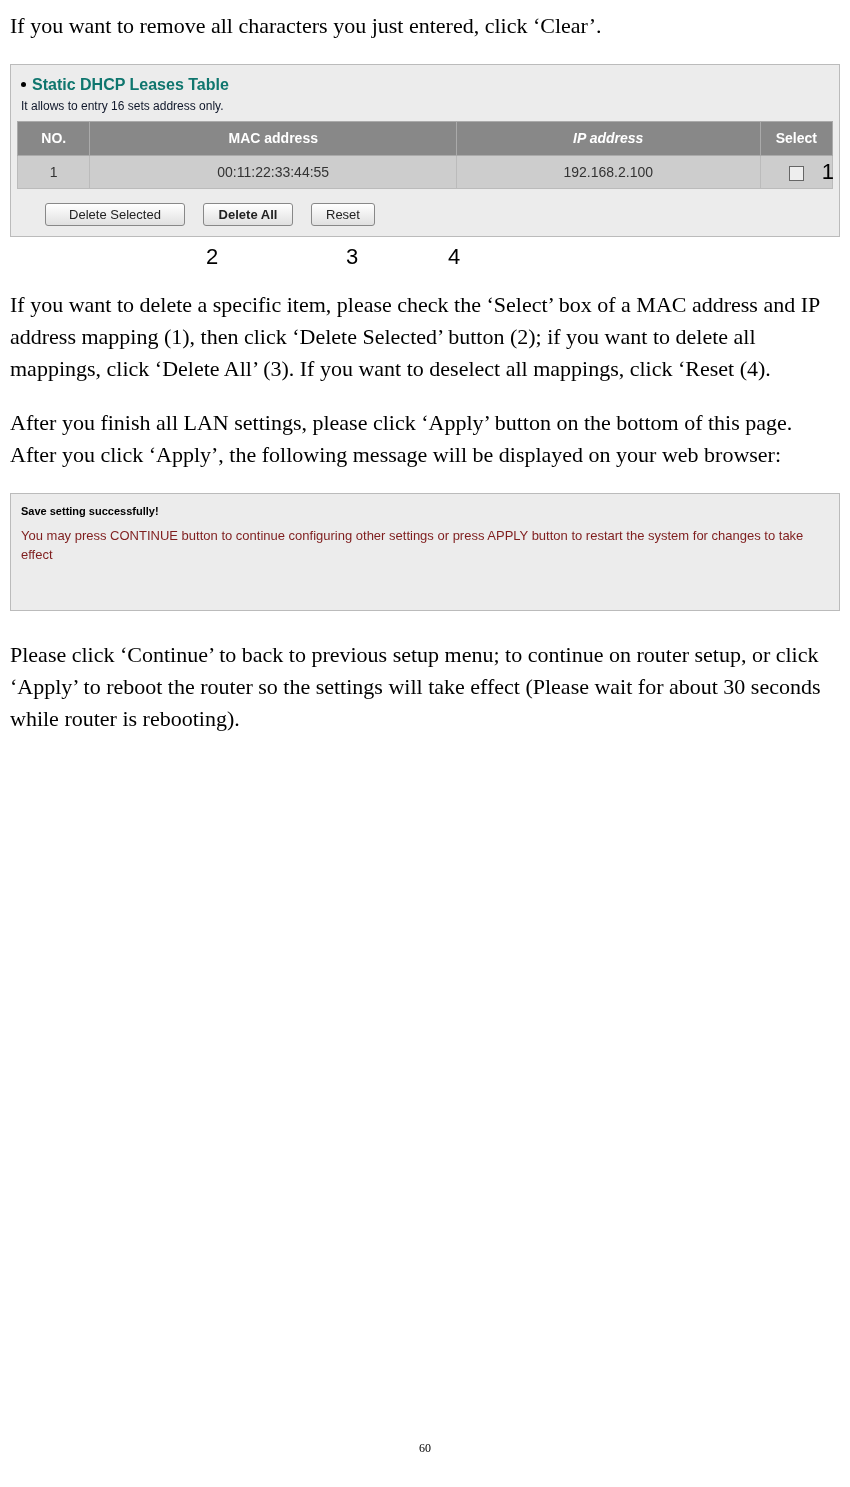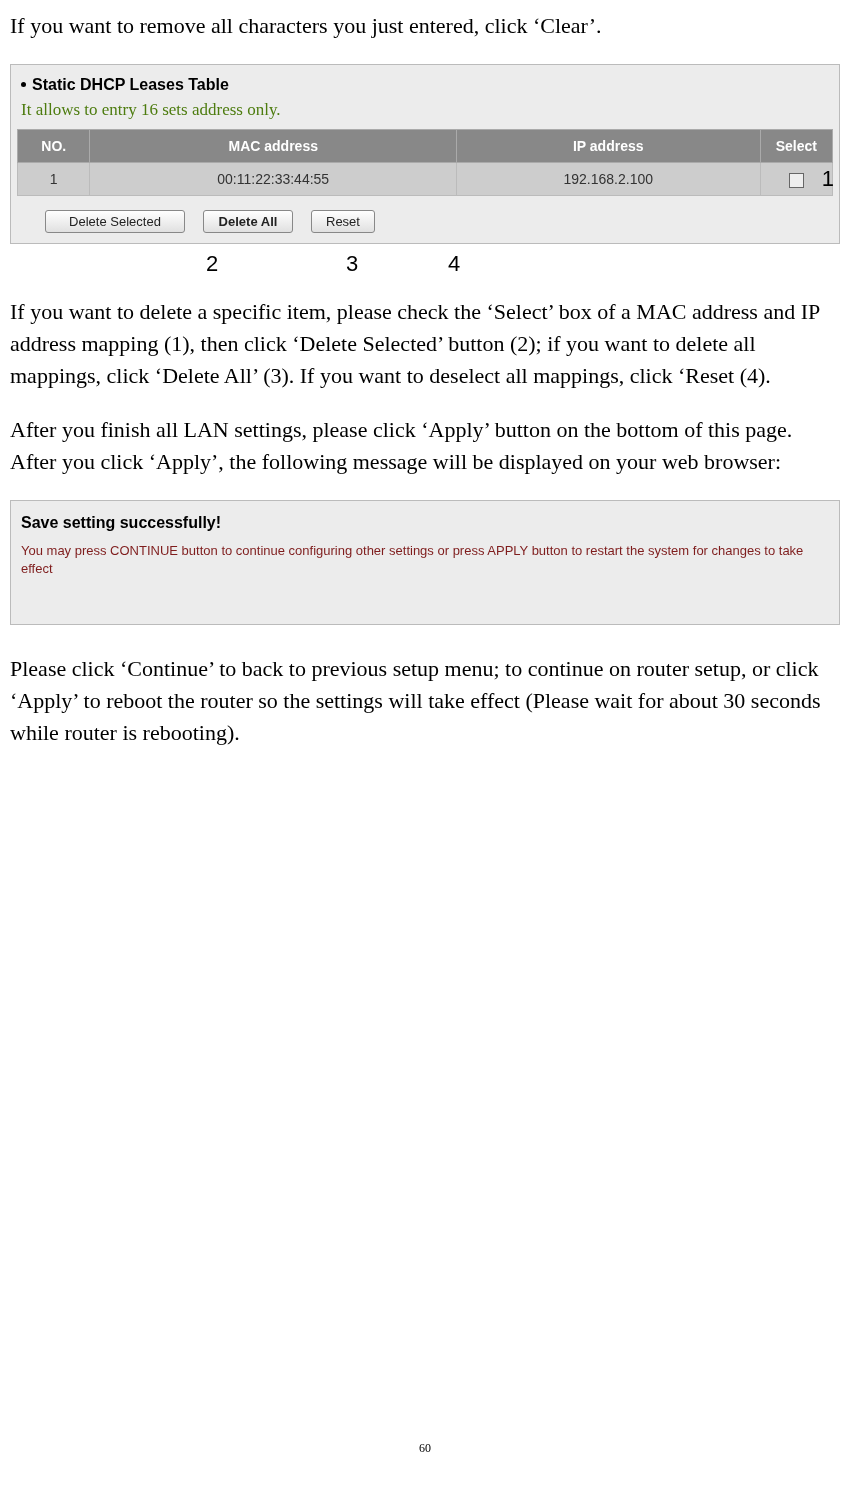--- a/index.html
+++ b/index.html
@@ -32,27 +32,26 @@
   .bullet {
     width: 5px;
     height: 5px;
     background: #000;
     border-radius: 50%;
     flex-shrink: 0;
   }
   .panel-title {
     font-weight: bold;
     font-size: 16px;
-    color: #000000;
+    color: #0f766e;
   }
   .panel-sub {
-    font-size: 17px;
-    color: #4d7c0f;
+    font-size: 12px;
+    color: #0f172a;
     padding: 0 0 6px 4px;
-    font-family: Liberation Serif, serif;
   }
   .tbl {
     width: 100%;
     border-collapse: collapse;
   }
   .tbl th {
     background: #888;
     color: #fff;
     font-size: 14px;
     font-weight: bold;
@@ -62,21 +61,21 @@
   .tbl td {
     background: #cdcdcd;
     font-size: 14px;
     text-align: center;
     padding: 6px 4px;
     border: 1px solid #bbb;
     color: #333;
   }
   .col-no { width: 60px; }
   .col-mac { width: 340px; }
-  .col-ip { width: 280px; }
+  .col-ip { width: 280px; font-style: italic; }
   .col-sel { width: 60px; }
   .cb-cell {
     position: relative;
   }
   .cb {
     width: 13px;
     height: 13px;
     border: 1px solid #666;
     background: #eee;
     display: inline-block;
@@ -116,21 +115,21 @@
   .callouts1 span { position: absolute; }
   .panel2 {
     background: #ececec;
     border: 1px solid #bbb;
     padding: 10px;
     margin: 18px 0 28px 0;
     font-family: Arial, sans-serif;
   }
   .save-title {
     font-weight: bold;
-    font-size: 16px;
+    font-size: 11px;
     color: #000;
     margin-bottom: 8px;
   }
   .save-text {
     font-size: 13px;
     color: #7f1d1d;
     line-height: 1.4;
     margin-bottom: 36px;
   }
   .btn-row2 {

